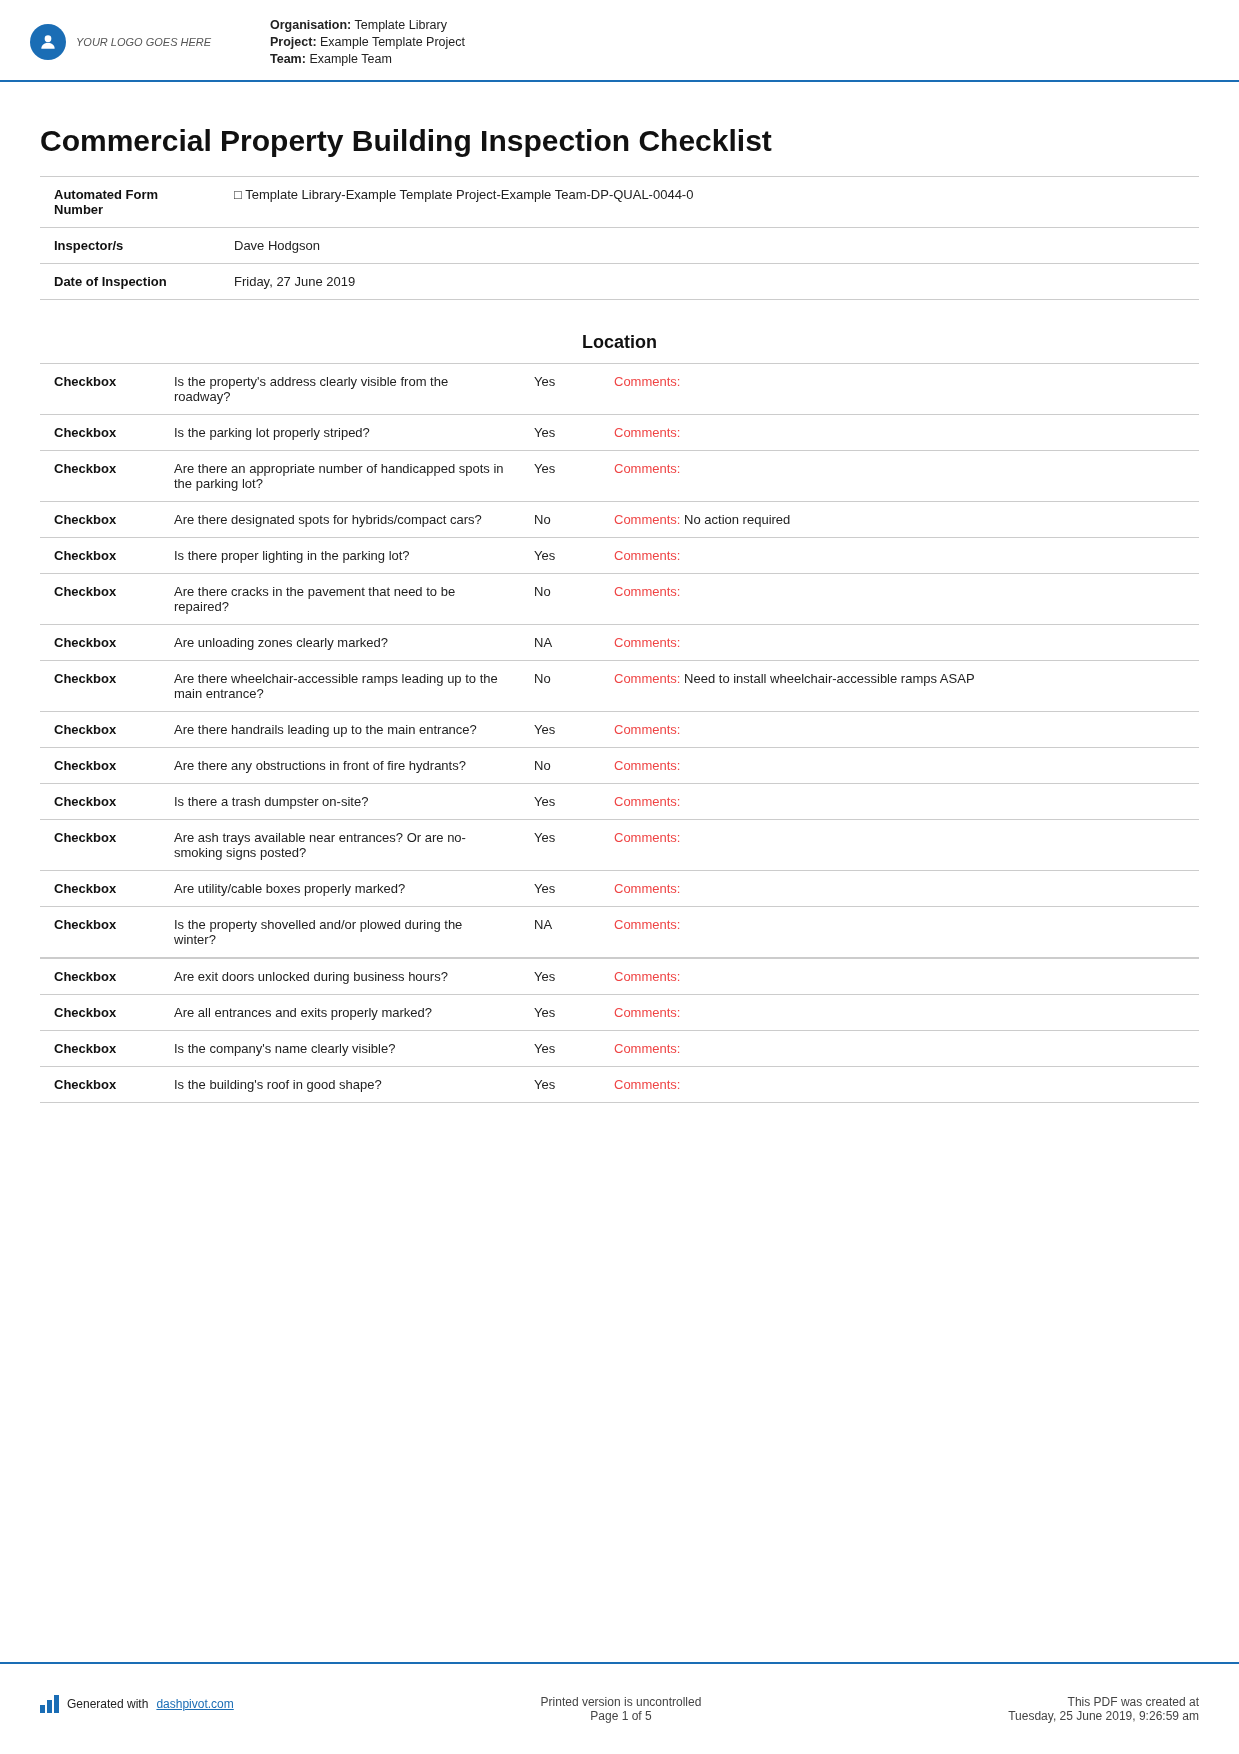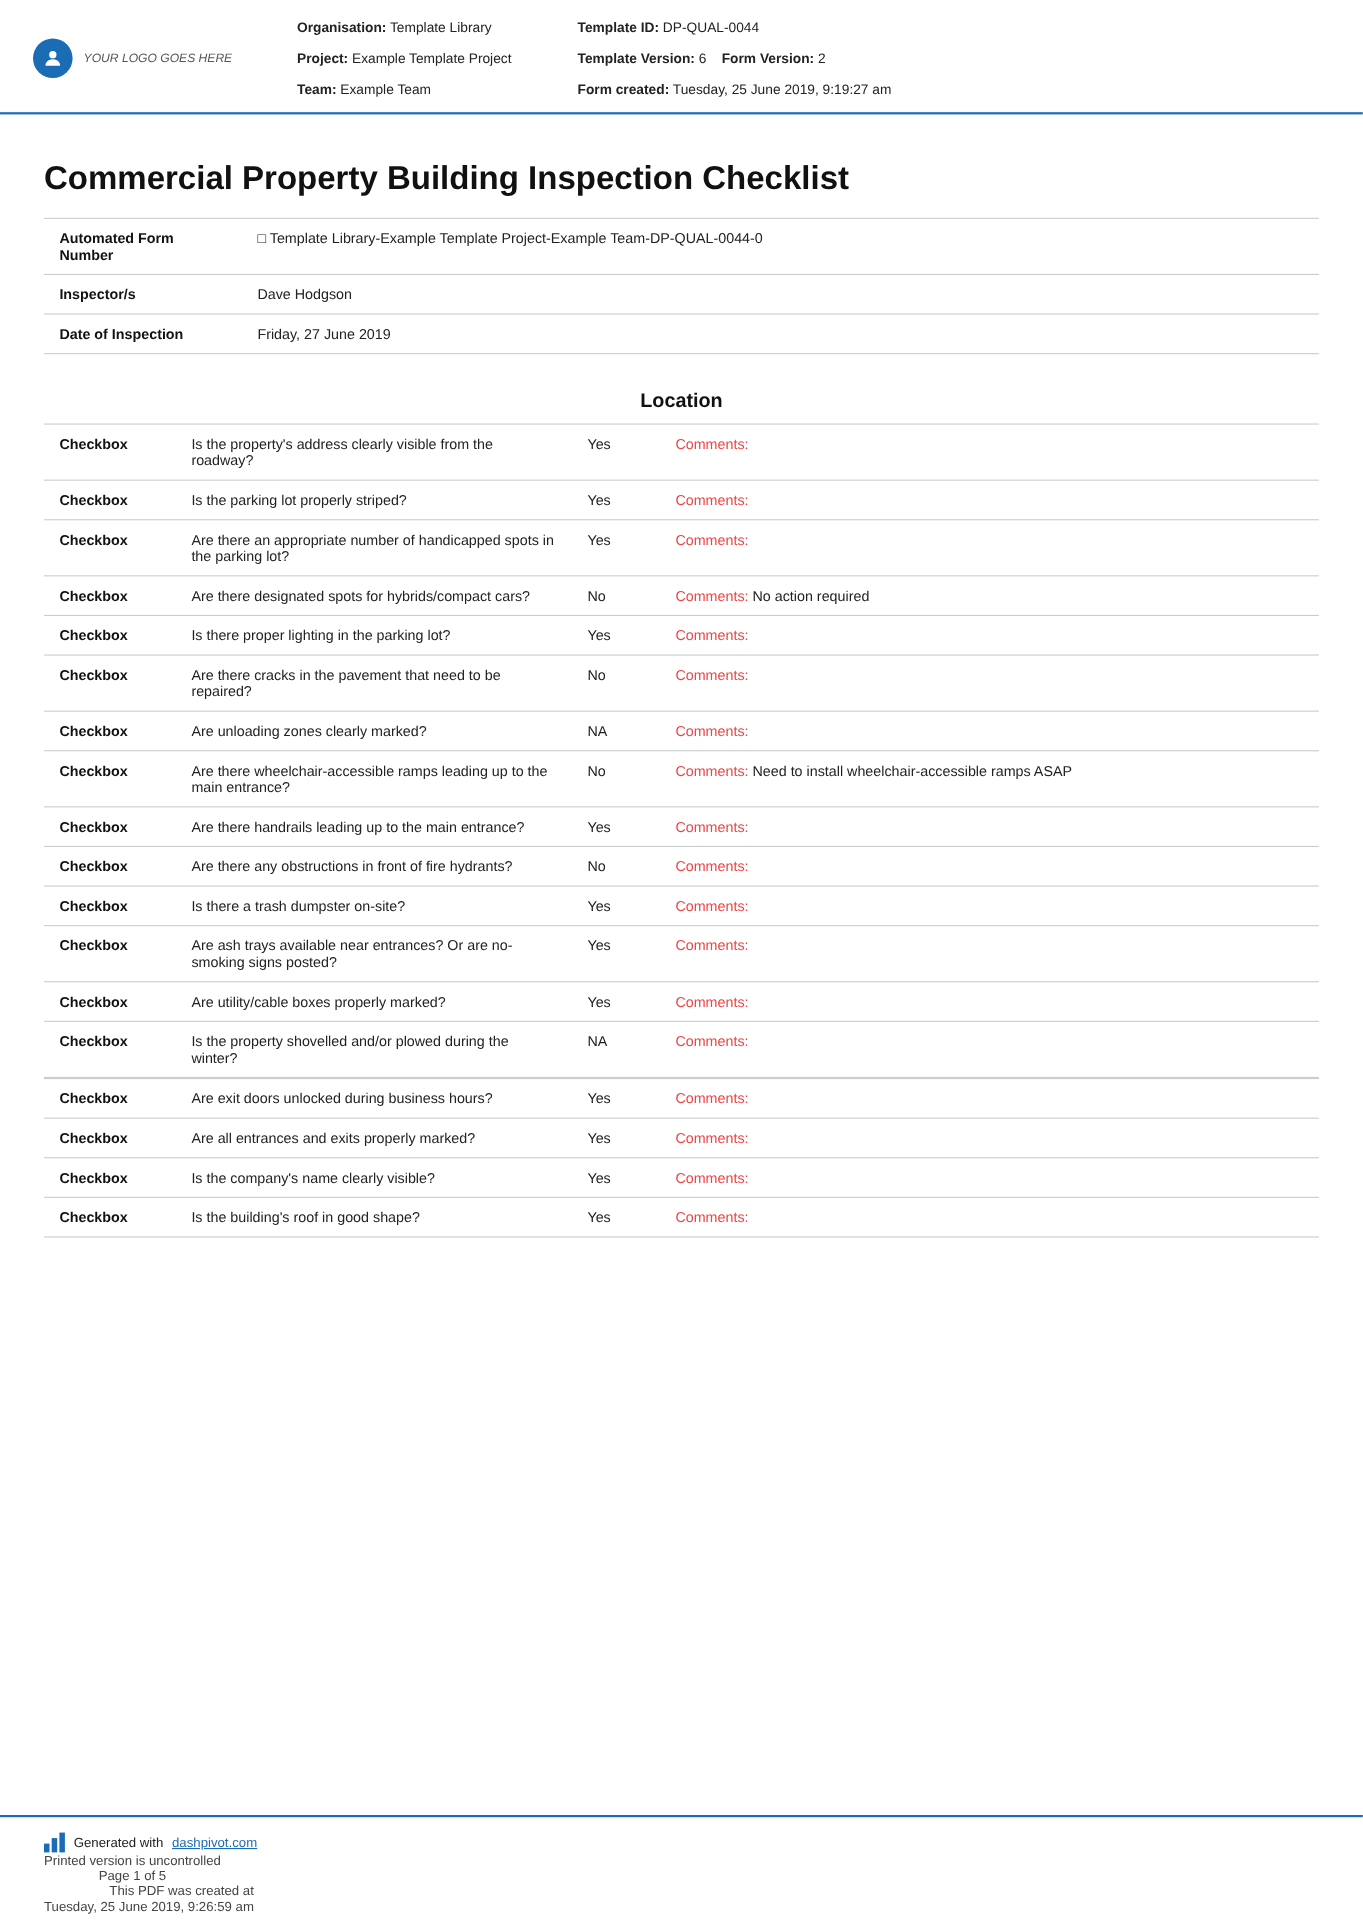--- a/index.html
+++ b/index.html
@@ -50,21 +50,21 @@
       font-size: 11px;
       color: #555;
       font-style: italic;
     }
     .header-meta {
       flex: 1;
       display: flex;
       flex-direction: row;
       gap: 60px;
     }
-    .header-meta-col { display: flex; flex-direction: column; gap: 14px; }
+    .header-meta-col { display: flex; flex-direction: column; gap: 3px; }
     .header-meta-col .line { font-size: 12.5px; color: #222; }
     .header-meta-col .line b { font-weight: bold; }
 
     
     .title-section {
       padding: 42px 40px 10px 40px;
     }
     .main-title {
       font-size: 30px;
       font-weight: bold;
@@ -138,23 +138,23 @@
 
     
     .content {
       padding: 0 40px;
       flex: 1;
     }
 
     
     .footer {
       border-top: 2px solid #1a6db5;
-      padding: 14px 40px;
-      display: flex;
-      flex-direction: column;
+      padding: 31px 40px;
+      display: flex;
+      flex-direction: row;
       justify-content: space-between;
       align-items: flex-start;
       margin-top: auto;
     }
     .footer-left {
       display: flex;
       align-items: center;
       gap: 8px;
       font-size: 12px;
       color: #222;
@@ -196,37 +196,20 @@
         </div>
         <div class="line">
           <b>Project:</b>
           <span>Example Template Project</span>
         </div>
         <div class="line">
           <b>Team:</b>
           <span>Example Team</span>
         </div>
       </div>
-      <div class="header-meta-col">
-        <div class="line">
-          <b>Template ID:</b>
-          <span>DP-QUAL-0044</span>
-        </div>
-        <div class="line">
-          <b>Template Version:</b>
-          <span>6</span>
-          &nbsp;&nbsp;
-          <b>Form Version:</b>
-          <span>2</span>
-        </div>
-        <div class="line">
-          <b>Form created:</b>
-          <span>Tuesday, 25 June 2019, 9:19:27 am</span>
-        </div>
-      </div>
     </div>
   </div>
 
   <div class="title-section">
     <div class="main-title">Commercial Property Building Inspection Checklist</div>
     <table class="info-table">
       <tbody id="info-tbody">
           <tr>
     <td class="label-cell">Automated Form Number</td>
     <td class="value-cell">□ Template Library-Example Template Project-Example Team-DP-QUAL-0044-0</td>

